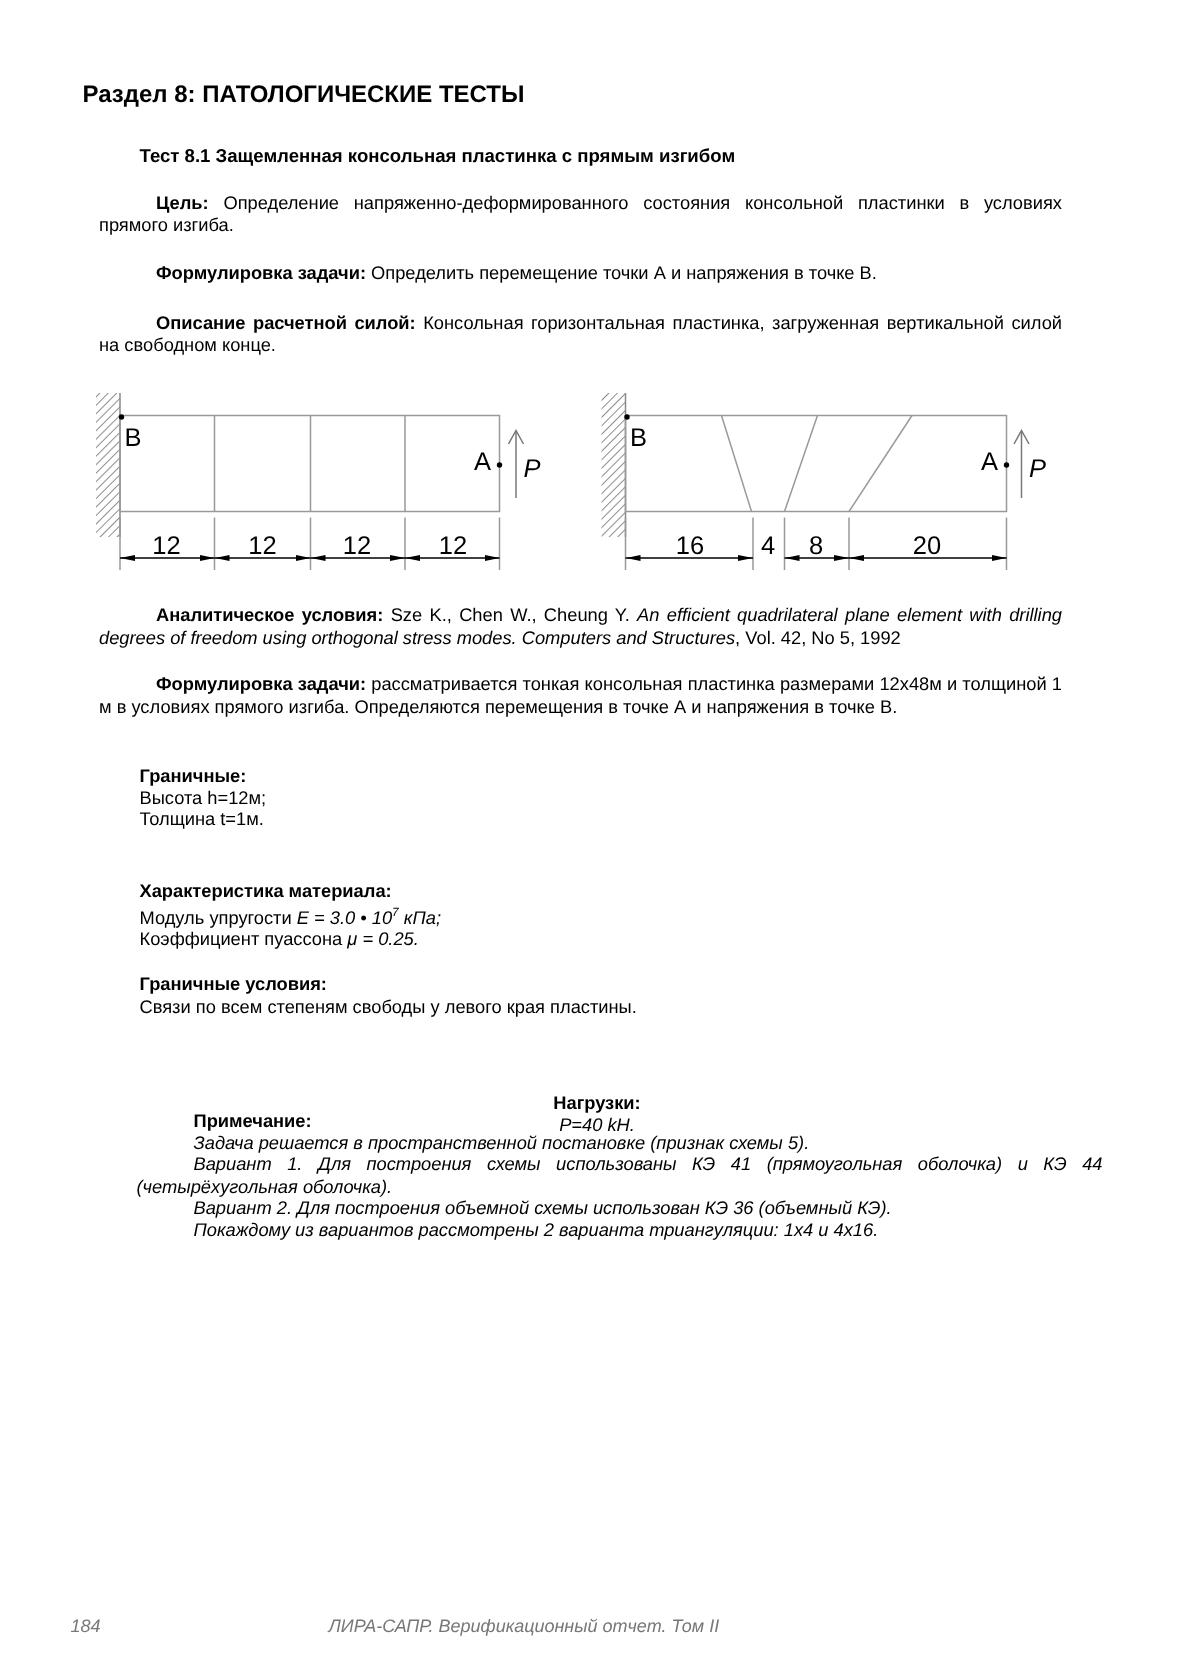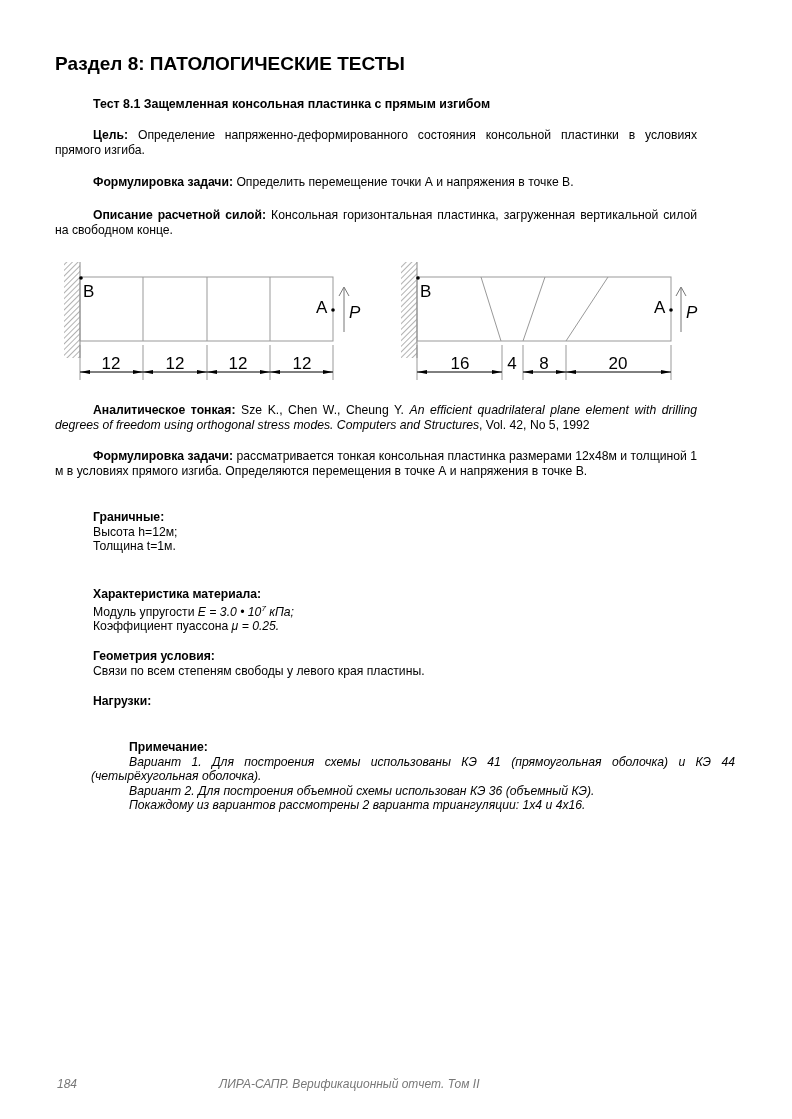--- a/index.html
+++ b/index.html
@@ -1,21 +1,21 @@
 <!DOCTYPE html>
 <html><head>
 <meta charset="utf-8">
 <style>
   html, body { margin: 0; padding: 0; background: #ffffff; }
   body { width: 792px; height: 1119px; position: relative; overflow: hidden;
          font-family: "Liberation Sans", sans-serif; color: #000; font-size: 12.2px; line-height: 14.6px; }
   .abs { position: absolute; }
-  .h1 { left: 55px; top: 55px; font-size: 19px; font-weight: bold; line-height: 18px; }
+  .h1 { left: 55px; top: 55px; font-size: 16px; font-weight: bold; line-height: 18px; }
   .h2 { left: 93px; top: 97px; font-weight: bold; font-size: 12.4px; }
-  .para { left: 55px; width: 642px; text-align: justify; text-indent: 38px; }
+  .para { left: 66px; width: 642px; text-align: justify; text-indent: 38px; }
   .para b { font-weight: bold; }
   .block { left: 93px; width: 610px; }
   .block .title { font-weight: bold; }
   .it { font-style: italic; }
   .note { left: 55px; width: 644px; font-style: italic; margin-left: 36px; }
   .note .l { padding-left: 38px; text-align: justify; }
   .note .wrap { text-align: justify; text-indent: 38px; }
   .footer { top: 1077px; font-style: italic; color: #777; font-size: 12px; }
   svg text { font-family: "Liberation Sans", sans-serif; }
 </style>
@@ -104,49 +104,51 @@
     <line x1="523" y1="372" x2="566" y2="372" stroke="#000" marker-start="url(#arrL)" marker-end="url(#arrR)"></line>
     <line x1="566" y1="372" x2="671" y2="372" stroke="#000" marker-start="url(#arrL)" marker-end="url(#arrR)"></line>
     <text x="460" y="369" font-size="17" text-anchor="middle">16</text>
     <text x="512" y="369" font-size="17" text-anchor="middle">4</text>
     <text x="544" y="369" font-size="17" text-anchor="middle">8</text>
     <text x="618" y="369" font-size="17" text-anchor="middle">20</text>
   </g>
 </svg>
 
 <div class="abs para" style="top:403px;">
-  <b>Аналитическое тонкая:</b><span> Sze K., Chen W., Cheung Y. </span><i>An efficient quadrilateral plane element with drilling degrees of freedom using orthogonal stress modes. Computers and Structures</i><span>, Vol. 42, No 5, 1992</span>
+  <b>Аналитическое условия:</b><span> Sze K., Chen W., Cheung Y. </span><i>An efficient quadrilateral plane element with drilling degrees of freedom using orthogonal stress modes. Computers and Structures</i><span>, Vol. 42, No 5, 1992</span>
 </div>
 
 <div class="abs para" style="top:449px;">
   <b>Формулировка задачи:</b><span> рассматривается тонкая консольная пластинка размерами 12x48м и толщиной 1 м в условиях прямого изгиба. Определяются перемещения в точке А и напряжения в точке В.</span>
 </div>
 
 <div class="abs block" style="top:510px;">
   <div class="title">Граничные:</div>
   <div>Высота h=12м;</div>
   <div>Толщина t=1м.</div>
 </div>
 
 <div class="abs block" style="top:587px;">
   <div class="title">Характеристика материала:</div>
   <div><span>Модуль упругости </span><i><span>E = 3.0 • 10</span><sup style="font-size:8px;">7</sup><span> кПа;</span></i></div>
   <div><span>Коэффициент пуассона </span><i>μ = 0.25.</i></div>
 </div>
 
 <div class="abs block" style="top:649px;">
-  <div class="title">Геометрия условия:</div>
+  <div class="title">Граничные условия:</div>
   <div>Связи по всем степеням свободы у левого края пластины.</div>
 </div>
 
-<div class="abs block" style="top:694px;">
+<div class="abs block" style="top:728px;text-align:center;">
   <div class="title">Нагрузки:</div>
+  <div class="it">P=40 kH.</div>
 </div>
 
 <div class="abs note" style="top:740px;">
   <div class="l" style="font-style:normal; font-weight:bold;">Примечание:</div>
+  <div class="l">Задача решается в пространственной постановке (признак схемы 5).</div>
   <div class="wrap">Вариант 1. Для построения схемы использованы КЭ 41 (прямоугольная оболочка) и КЭ 44 (четырёхугольная оболочка).</div>
   <div class="l">Вариант 2. Для построения объемной схемы использован КЭ 36 (объемный КЭ).</div>
   <div class="l">Покаждому из вариантов рассмотрены 2 варианта триангуляции: 1х4 и 4х16.</div>
 </div>
 
-<div class="abs footer" style="left:57px;">184</div>
+<div class="abs footer" style="left:47px;">184</div>
 <div class="abs footer" style="left:219px;">ЛИРА-САПР. Верификационный отчет. Том II</div>
 
 </body></html>

